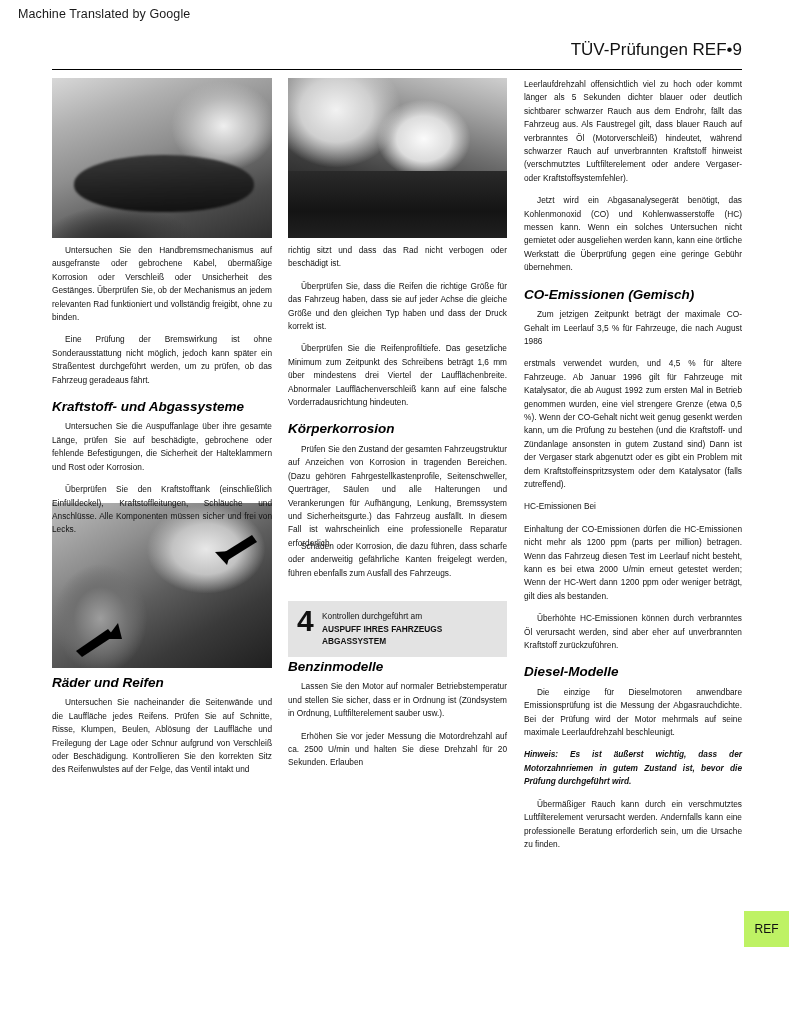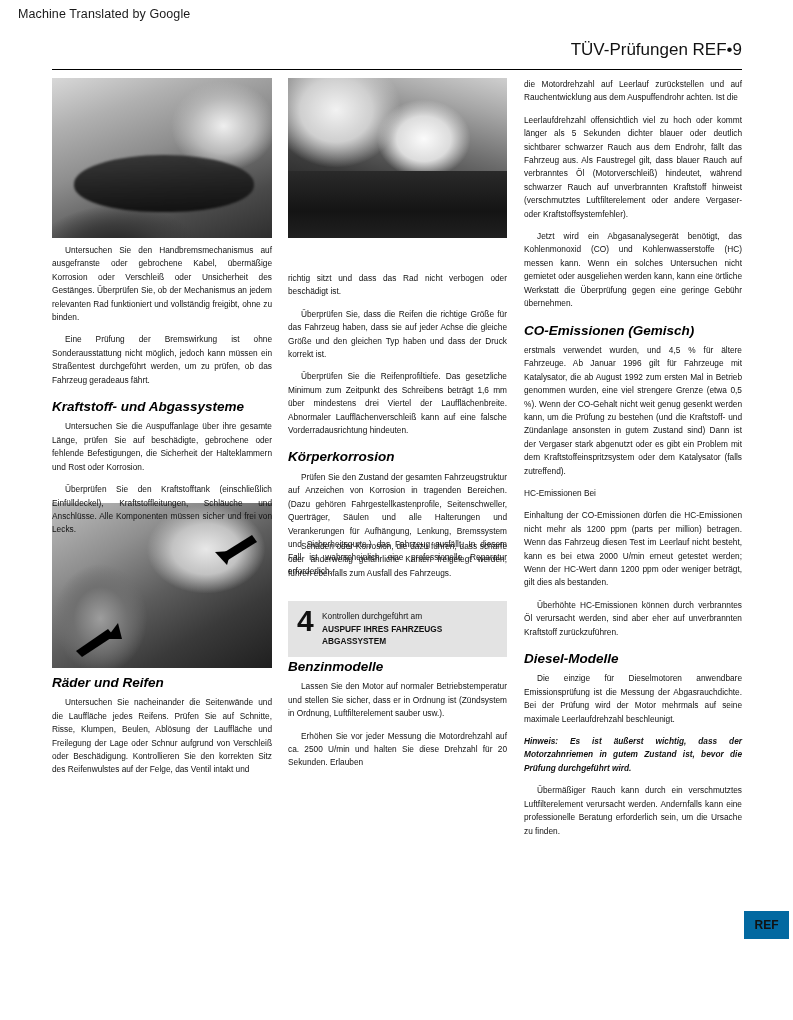--- a/index.html
+++ b/index.html
@@ -58,21 +58,21 @@
     text-align: justify;
   }
   .col p {
     margin: 0 0 9px 0;
     text-indent: 13px;
   }
   .col p.noindent {
     text-indent: 0;
   }
   .col1 { left: 52px; top: 78px; width: 220px; }
-  .col2 { left: 288px; top: 78px; width: 219px; margin-top: 28px; }
+  .col2 { left: 288px; top: 78px; width: 219px; }
   .col3 { left: 524px; top: 78px; width: 218px; }
 
   h2.sec {
     font-size: 13.5px;
     font-style: italic;
     font-weight: bold;
     margin: 13px 0 7px 0;
     color: #000;
   }
   .note-italic {
@@ -165,27 +165,27 @@
   }
   .callout .ctext .b {
     font-weight: bold;
   }
   
   .ref-tab {
     position: absolute;
     left: 744px;
     top: 911px;
     width: 45px;
-    height: 28px;
-    background: #0369a1;
+    height: 36px;
+    background: #bef264;
     display: flex;
     align-items: center;
     justify-content: center;
     font-size: 12px;
-    font-weight: bold;
+    font-weight: normal;
     color: #111;
   }
 </style>
 </head>
 <body>
 
 <div class="page">
 
   <div class="mt-banner">Machine Translated by Google</div>
 
@@ -205,21 +205,21 @@
         <path d="M200 32 L168 52 L176 57 L205 39 Z"></path>
         <path d="M163 49 L179 48 L175 62 Z"></path>
         <path d="M24 148 L56 126 L62 133 L30 154 Z"></path>
         <path d="M66 120 L70 136 L54 136 Z"></path>
       </g>
     </svg>
   </div>
 
   <div class="col col1" style="top:244px;">
     <p>Untersuchen Sie den Handbremsmechanismus auf ausgefranste oder gebrochene Kabel, übermäßige Korrosion oder Verschleiß oder Unsicherheit des Gestänges. Überprüfen Sie, ob der Mechanismus an jedem relevanten Rad funktioniert und vollständig freigibt, ohne zu binden.</p>
-    <p>Eine Prüfung der Bremswirkung ist ohne Sonderausstattung nicht möglich, jedoch kann müssen ein Straßentest durchgeführt werden, um zu prüfen, ob das Fahrzeug geradeaus fährt.</p>
+    <p>Eine Prüfung der Bremswirkung ist ohne Sonderausstattung nicht möglich, jedoch kann später ein Straßentest durchgeführt werden, um zu prüfen, ob das Fahrzeug geradeaus fährt.</p>
     <h2 class="sec">Kraftstoff- und Abgassysteme</h2>
     <p>Untersuchen Sie die Auspuffanlage über ihre gesamte Länge, prüfen Sie auf beschädigte, gebrochene oder fehlende Befestigungen, die Sicherheit der Halteklammern und Rost oder Korrosion.</p>
     <p>Überprüfen Sie den Kraftstofftank (einschließlich Einfülldeckel), Kraftstoffleitungen, Schläuche und Anschlüsse. Alle Komponenten müssen sicher und frei von Lecks.</p>
   </div>
 
   <div class="col" style="left:52px; top:676px; width:220px;">
     <h2 class="sec" style="margin-top:0">Räder und Reifen</h2>
     <p>Untersuchen Sie nacheinander die Seitenwände und die Lauffläche jedes Reifens. Prüfen Sie auf Schnitte, Risse, Klumpen, Beulen, Ablösung der Lauffläche und Freilegung der Lage oder Schnur aufgrund von Verschleiß oder Beschädigung. Kontrollieren Sie den korrekten Sitz des Reifenwulstes auf der Felge, das Ventil intakt und</p>
   </div>
 
@@ -244,24 +244,24 @@
     </div>
   </div>
 
   <div class="col" style="left:288px; top:660px; width:219px;">
     <h2 class="sec" style="margin-top:0">Benzinmodelle</h2>
     <p>Lassen Sie den Motor auf normaler Betriebstemperatur und stellen Sie sicher, dass er in Ordnung ist (Zündsystem in Ordnung, Luftfilterelement sauber usw.).</p>
     <p>Erhöhen Sie vor jeder Messung die Motordrehzahl auf ca. 2500 U/min und halten Sie diese Drehzahl für 20 Sekunden. Erlauben</p>
   </div>
 
   <div class="col col3">
-    <p class="noindent">die Motordrehzahl auf Leerlauf zurückstellen und auf Rauchentwicklung aus dem Auspuffendrohr achten. Ist die</p>
     <p class="noindent">Leerlaufdrehzahl offensichtlich viel zu hoch oder kommt länger als 5 Sekunden dichter blauer oder deutlich sichtbarer schwarzer Rauch aus dem Endrohr, fällt das Fahrzeug aus. Als Faustregel gilt, dass blauer Rauch auf verbranntes Öl (Motorverschleiß) hindeutet, während schwarzer Rauch auf unverbrannten Kraftstoff hinweist (verschmutztes Luftfilterelement oder andere Vergaser- oder Kraftstoffsystemfehler).</p>
     <p>Jetzt wird ein Abgasanalysegerät benötigt, das Kohlenmonoxid (CO) und Kohlenwasserstoffe (HC) messen kann. Wenn ein solches Untersuchen nicht gemietet oder ausgeliehen werden kann, kann eine örtliche Werkstatt die Überprüfung gegen eine geringe Gebühr übernehmen.</p>
     <h2 class="sec">CO-Emissionen (Gemisch)</h2>
+    <p>Zum jetzigen Zeitpunkt beträgt der maximale CO-Gehalt im Leerlauf 3,5 % für Fahrzeuge, die nach August 1986</p>
     <p class="noindent">erstmals verwendet wurden, und 4,5 % für ältere Fahrzeuge. Ab Januar 1996 gilt für Fahrzeuge mit Katalysator, die ab August 1992 zum ersten Mal in Betrieb genommen wurden, eine viel strengere Grenze (etwa 0,5 %). Wenn der CO-Gehalt nicht weit genug gesenkt werden kann, um die Prüfung zu bestehen (und die Kraftstoff- und Zündanlage ansonsten in gutem Zustand sind) Dann ist der Vergaser stark abgenutzt oder es gibt ein Problem mit dem Kraftstoffeinspritzsystem oder dem Katalysator (falls zutreffend).</p>
     <p class="noindent">
       <span class="sub" style="display:inline">HC-Emissionen</span><span> Bei</span>
     </p>
     <p class="noindent">Einhaltung der CO-Emissionen dürfen die HC-Emissionen nicht mehr als 1200 ppm (parts per million) betragen. Wenn das Fahrzeug diesen Test im Leerlauf nicht besteht, kann es bei etwa 2000 U/min erneut getestet werden; Wenn der HC-Wert dann 1200 ppm oder weniger beträgt, gilt dies als bestanden.</p>
     <p>Überhöhte HC-Emissionen können durch verbranntes Öl verursacht werden, sind aber eher auf unverbrannten Kraftstoff zurückzuführen.</p>
     <h2 class="sec">Diesel-Modelle</h2>
     <p>Die einzige für Dieselmotoren anwendbare Emissionsprüfung ist die Messung der Abgasrauchdichte. Bei der Prüfung wird der Motor mehrmals auf seine maximale Leerlaufdrehzahl beschleunigt.</p>
     <p class="noindent note-italic">
       <span class="note-bold-italic">Hinweis: Es ist äußerst wichtig, dass der Motorzahnriemen in gutem Zustand ist, bevor die Prüfung durchgeführt wird.</span>

